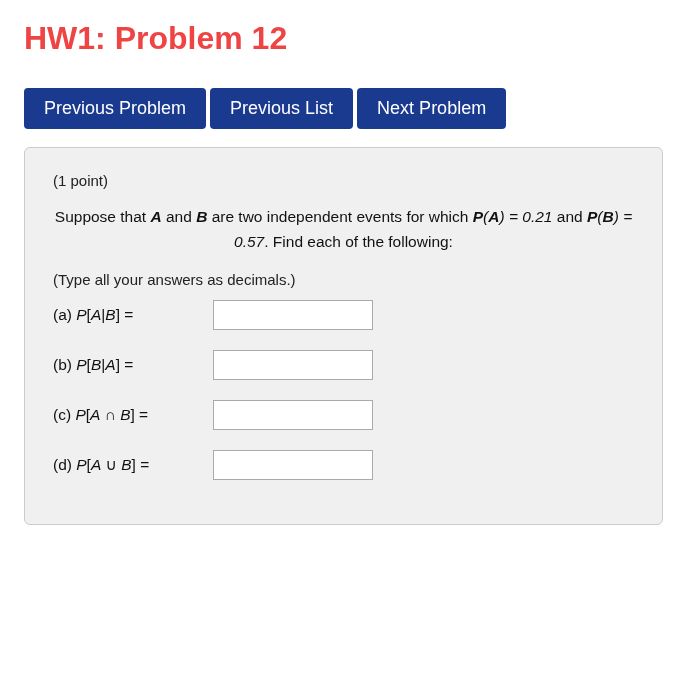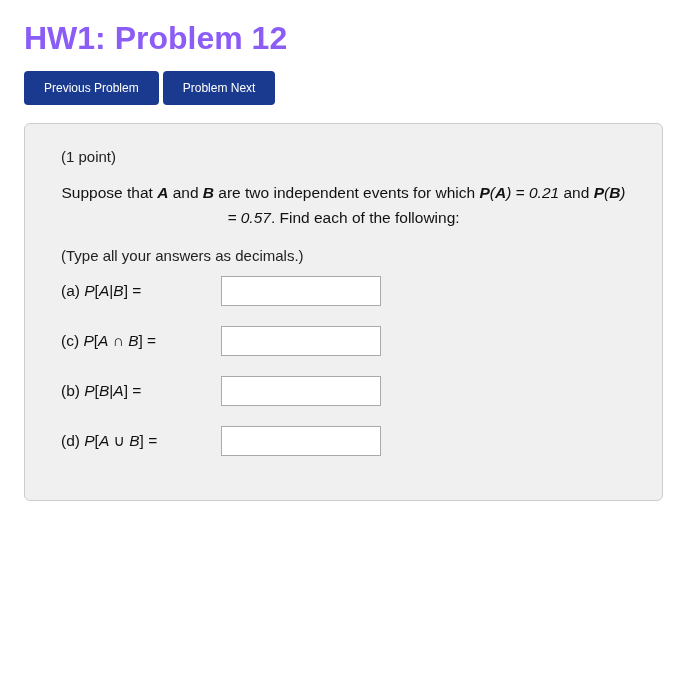--- a/index.html
+++ b/index.html
@@ -12,45 +12,45 @@
       font-family: Arial, Helvetica, sans-serif;
       background: #ffffff;
       width: 687px;
       min-height: 700px;
       padding: 20px 24px;
     }
 
     .page-title {
       font-size: 32px;
       font-weight: bold;
-      color: #8b5cf6;
-      margin-bottom: 14px;
+      color: #ef4444;
+      margin-bottom: 31px;
     }
 
     .nav-bar {
       display: flex;
       gap: 4px;
       margin-bottom: 18px;
     }
 
     .nav-button {
       background-color: #1a3a8f;
       color: #ffffff;
       border: none;
       padding: 10px 20px;
-      font-size: 12px;
+      font-size: 18px;
       cursor: pointer;
       border-radius: 4px;
     }
 
     .problem-box {
       background: #f0f0f0;
       border: 1px solid #cccccc;
       border-radius: 6px;
-      padding: 24px 36px;
+      padding: 24px 28px;
       max-width: 650px;
     }
 
     .point-label {
       font-size: 15px;
       color: #222;
       margin-bottom: 16px;
     }
 
     .problem-text {
@@ -99,21 +99,22 @@
       font-style: italic;
     }
   </style>
 </head>
 <body>
 
 <h1 class="page-title">HW1: Problem 12</h1>
 
 <div class="nav-bar">
   <button class="nav-button">Previous Problem</button>
-  <button class="nav-button">Problem Next</button>
+  <button class="nav-button">Previous List</button>
+  <button class="nav-button">Next Problem</button>
 </div>
 
 <div class="problem-box">
 
   <div class="point-label">(1 point)</div>
 
   <div class="problem-text">
     Suppose that <em>A</em> and <em>B</em> are two independent events for
     which <span class="math"><em>P</em>(<em>A</em>) = 0.21</span> and <span class="math"><em>P</em>(<em>B</em>) = 0.57</span>. Find each of
     the following:
@@ -123,28 +124,28 @@
 
   <div class="answer-row">
     <span class="answer-label">
       (a) <em>P</em>[<em>A</em>|<em>B</em>] =
     </span>
     <input class="answer-input" type="text" placeholder="" style="">
   </div>
 
   <div class="answer-row">
     <span class="answer-label">
-      (c) <em>P</em>[<em>A</em> ∩ <em>B</em>] =
+      (b) <em>P</em>[<em>B</em>|<em>A</em>] =
     </span>
     <input class="answer-input" type="text" placeholder="" style="">
   </div>
 
   <div class="answer-row">
     <span class="answer-label">
-      (b) <em>P</em>[<em>B</em>|<em>A</em>] =
+      (c) <em>P</em>[<em>A</em> ∩ <em>B</em>] =
     </span>
     <input class="answer-input" type="text" placeholder="" style="">
   </div>
 
   <div class="answer-row">
     <span class="answer-label">
       (d) <em>P</em>[<em>A</em> ∪ <em>B</em>] =
     </span>
     <input class="answer-input" type="text" placeholder="" style="">
   </div>

